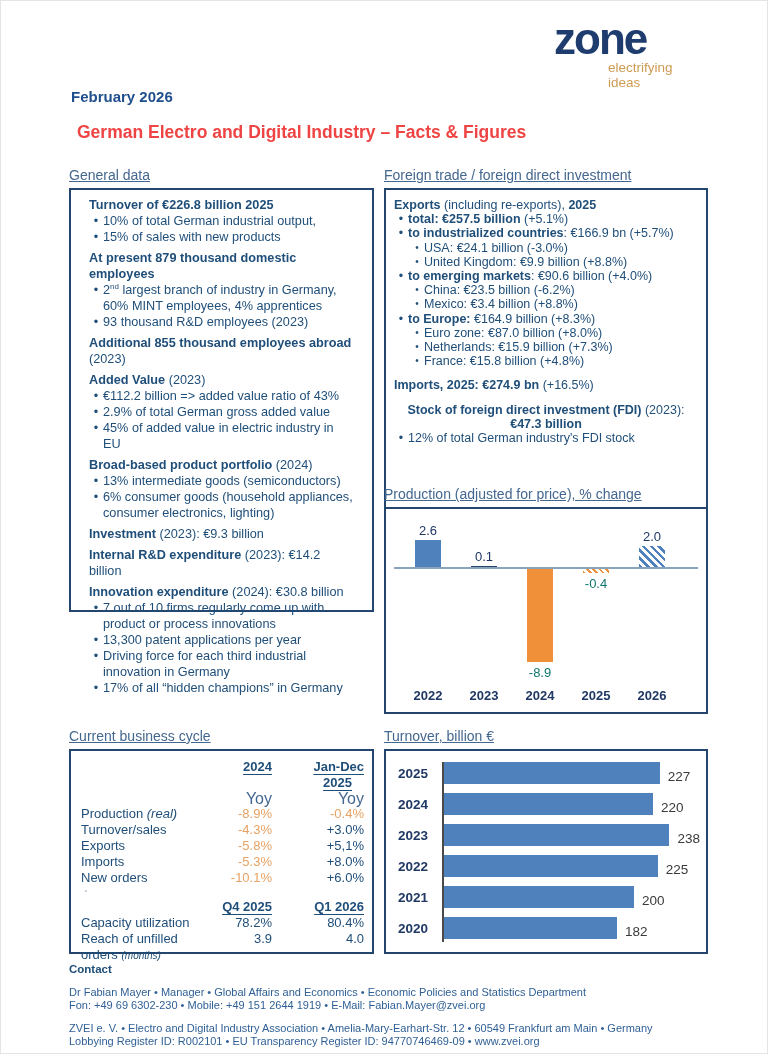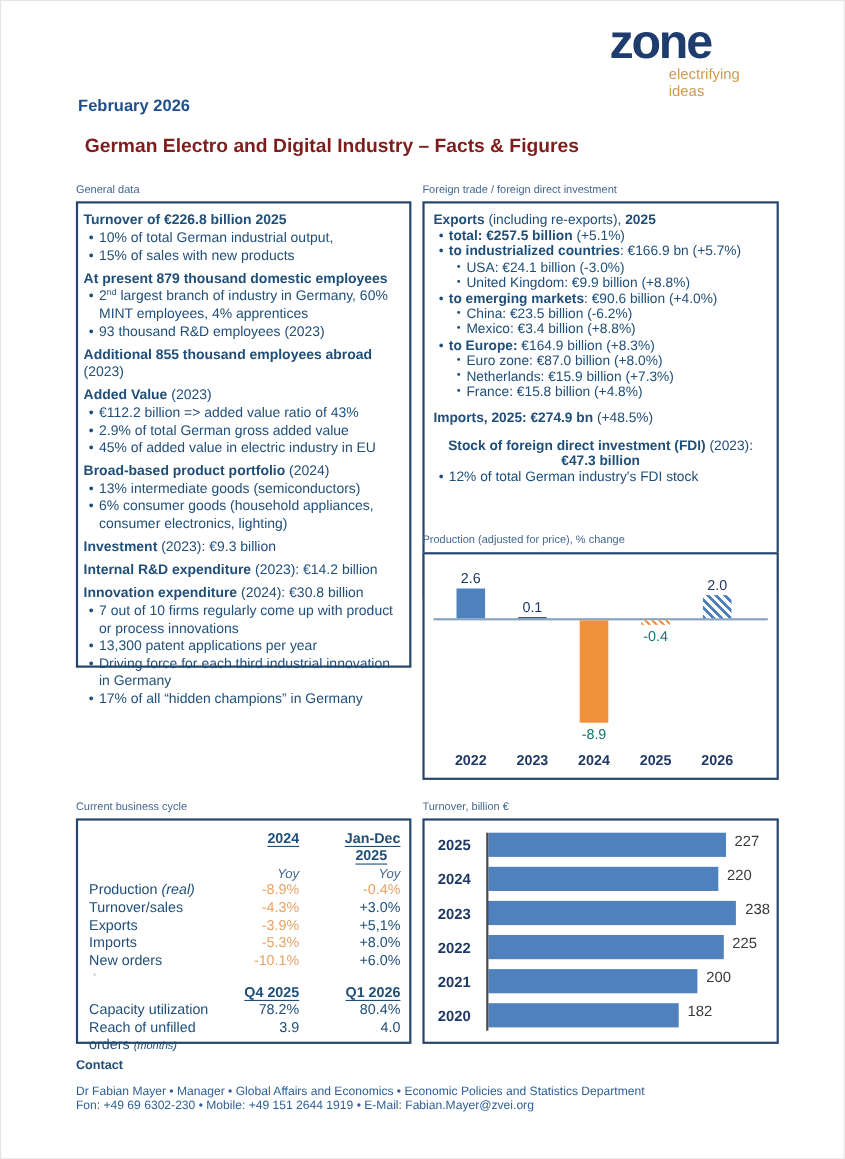--- a/index.html
+++ b/index.html
@@ -6,27 +6,27 @@
   body{
     width:768px;height:1054px;position:relative;background:#ffffff;
     font-family:"Liberation Sans", sans-serif;overflow:hidden;
     border:1px solid #e4e4e4;box-sizing:border-box;color:#1f4e79;
   }
   
   .logo{position:absolute;left:553px;top:18px;}
   .logo-brand{font-size:44px;font-weight:bold;color:#1e3c6e;letter-spacing:-2px;line-height:40px;}
   .logo-tag{margin-left:54px;margin-top:2px;color:#cf9b52;font-size:13.5px;line-height:14.5px;}
   .doc-date{position:absolute;left:70px;top:87px;font-size:15px;font-weight:bold;color:#1f4e8c;}
-  .doc-title{position:absolute;left:76px;top:121px;font-size:17.5px;font-weight:bold;color:#7f1d1d;}
+  .doc-title{position:absolute;left:76px;top:121px;font-size:17.5px;font-weight:bold;color:#ef4444;}
   
   .sect{position:absolute;}
-  .sect-label{font-size:10px;color:#44678f;margin-bottom:5px;}
+  .sect-label{font-size:14px;color:#44678f;margin-bottom:5px;text-decoration:underline;}
   .box{border:2px solid #24466e;background:#fff;box-sizing:border-box;}
   
-  .gen-box{width:305px;height:424px;padding:7px 5px;font-size:12.7px;line-height:16px;}
+  .gen-box{width:305px;height:424px;padding:7px 18px;font-size:12.7px;line-height:16px;}
   .trade-box{width:324px;height:360px;padding:8px 8px;font-size:12.5px;line-height:14.2px;}
   .h{font-weight:bold;margin-top:5px;}
   .h .r{font-weight:normal;}
   .h.first{margin-top:0;}
   .blk{display:block;}
   .li{display:flex;}
   .li::before{content:"•";flex:0 0 14px;text-align:center;}
   .li.l2{padding-left:16px;}
   .li.l2::before{flex:0 0 14px;font-size:10px;line-height:inherit;}
   .li .b{font-weight:bold;}
@@ -50,32 +50,32 @@
   .pxlabels{display:flex;padding-left:14px;margin-top:2px;}
   .pxlabels span{width:56px;text-align:center;font-weight:bold;font-size:13px;color:#1f3864;}
   
   .cyc-box{width:305px;height:205px;padding:8px 8px 6px 10px;font-size:13px;line-height:16px;}
   .row{display:flex;align-items:flex-start;}
   .rl{flex:1;}
   .rc1{width:72px;text-align:right;}
   .rc2{width:92px;text-align:right;}
   .bu{font-weight:bold;text-decoration:underline;text-underline-offset:3px;}
   .h2025 .in{padding-right:12px;}
-  .yoy{font-style:italic;font-size:12px;color:#44678f;height:15px;}
+  .yoy{font-size:16px;color:#44678f;height:15px;}
   .orange{color:#e8a263;}
   .note{font-style:italic;}
   .note-sm{font-style:italic;font-size:10px;}
   .stray{width:2px;height:2px;background:#c7d0dc;margin:4px 0 2px 4px;}
   .qgap{height:5px;}
   
   .turn-box{width:324px;height:205px;position:relative;padding:11px 6px 0 12px;}
   .taxis{position:absolute;left:56px;top:11px;bottom:10px;width:2px;background:#4a4a4a;}
   .trow{display:flex;align-items:center;height:22px;margin-bottom:9px;}
   .tyear{width:44px;font-weight:bold;font-size:13.5px;color:#1f3864;}
-  .ttrack{display:flex;align-items:flex-start;height:22px;flex:1;padding-left:2px;}
+  .ttrack{display:flex;align-items:flex-end;height:22px;flex:1;padding-left:2px;}
   .tbar{height:22px;background:#4f81bd;}
   .tval{margin-left:8px;font-size:13.5px;color:#3a3a3a;}
   
   .contact{position:absolute;left:68px;top:962px;width:648px;color:#2e5f95;font-size:11px;line-height:13.5px;}
   .contact .c-head{font-weight:bold;color:#1f4e79;font-size:11.5px;margin-bottom:9px;}
   .contact .grp{margin-bottom:9px;}
 </style>
 </head>
 <body>
 
@@ -173,21 +173,21 @@
     <div class="li l2">
         <span>Euro zone: €87.0 billion (+8.0%)</span>
       </div>
     <div class="li l2">
         <span>Netherlands: €15.9 billion (+7.3%)</span>
       </div>
     <div class="li l2">
         <span>France: €15.8 billion (+4.8%)</span>
       </div>
     <div class="gap10"></div>
-    <div class="h" style="margin-top:0;"><span>Imports, 2025: €274.9 bn</span><span class="r"> (+48.5%)</span></div>
+    <div class="h" style="margin-top:0;"><span>Imports, 2025: €274.9 bn</span><span class="r"> (+16.5%)</span></div>
     <div class="gap10"></div>
     <div class="h" style="margin-top:0;text-align:center;"><span>Stock of foreign direct investment (FDI)</span><span class="r"> (2023):</span><span class="blk">€47.3 billion</span></div>
     <div class="li l1">
         <span>12% of total German industry's FDI stock</span>
       </div>
   </div>
 </div>
 
 <div class="sect" style="left:383px;top:485px;width:324px;">
   <div class="sect-label">Production (adjusted for price), % change</div>
@@ -248,21 +248,21 @@
       <div class="rc1 orange">-8.9%</div>
       <div class="rc2 orange">-0.4%</div>
     </div>
     <div class="row">
       <div class="rl">Turnover/sales</div>
       <div class="rc1 orange">-4.3%</div>
       <div class="rc2">+3.0%</div>
     </div>
     <div class="row">
       <div class="rl">Exports</div>
-      <div class="rc1 orange">-3.9%</div>
+      <div class="rc1 orange">-5.8%</div>
       <div class="rc2">+5,1%</div>
     </div>
     <div class="row">
       <div class="rl">Imports</div>
       <div class="rc1 orange">-5.3%</div>
       <div class="rc2">+8.0%</div>
     </div>
     <div class="row">
       <div class="rl">New orders</div>
       <div class="rc1 orange">-10.1%</div>
@@ -336,13 +336,17 @@
     </div>
   </div>
 </div>
 
 <div class="contact">
   <div class="c-head">Contact</div>
   <div class="grp">
     <div>Dr Fabian Mayer • Manager • Global Affairs and Economics • Economic Policies and Statistics Department</div>
     <div>Fon: +49 69 6302-230 • Mobile: +49 151 2644 1919 • E-Mail: Fabian.Mayer@zvei.org</div>
   </div>
+  <div class="grp">
+    <div>ZVEI e. V. • Electro and Digital Industry Association • Amelia-Mary-Earhart-Str. 12 • 60549 Frankfurt am Main • Germany</div>
+    <div>Lobbying Register ID: R002101 • EU Transparency Register ID: 94770746469-09 • www.zvei.org</div>
+  </div>
 </div>
 
 </body></html>

